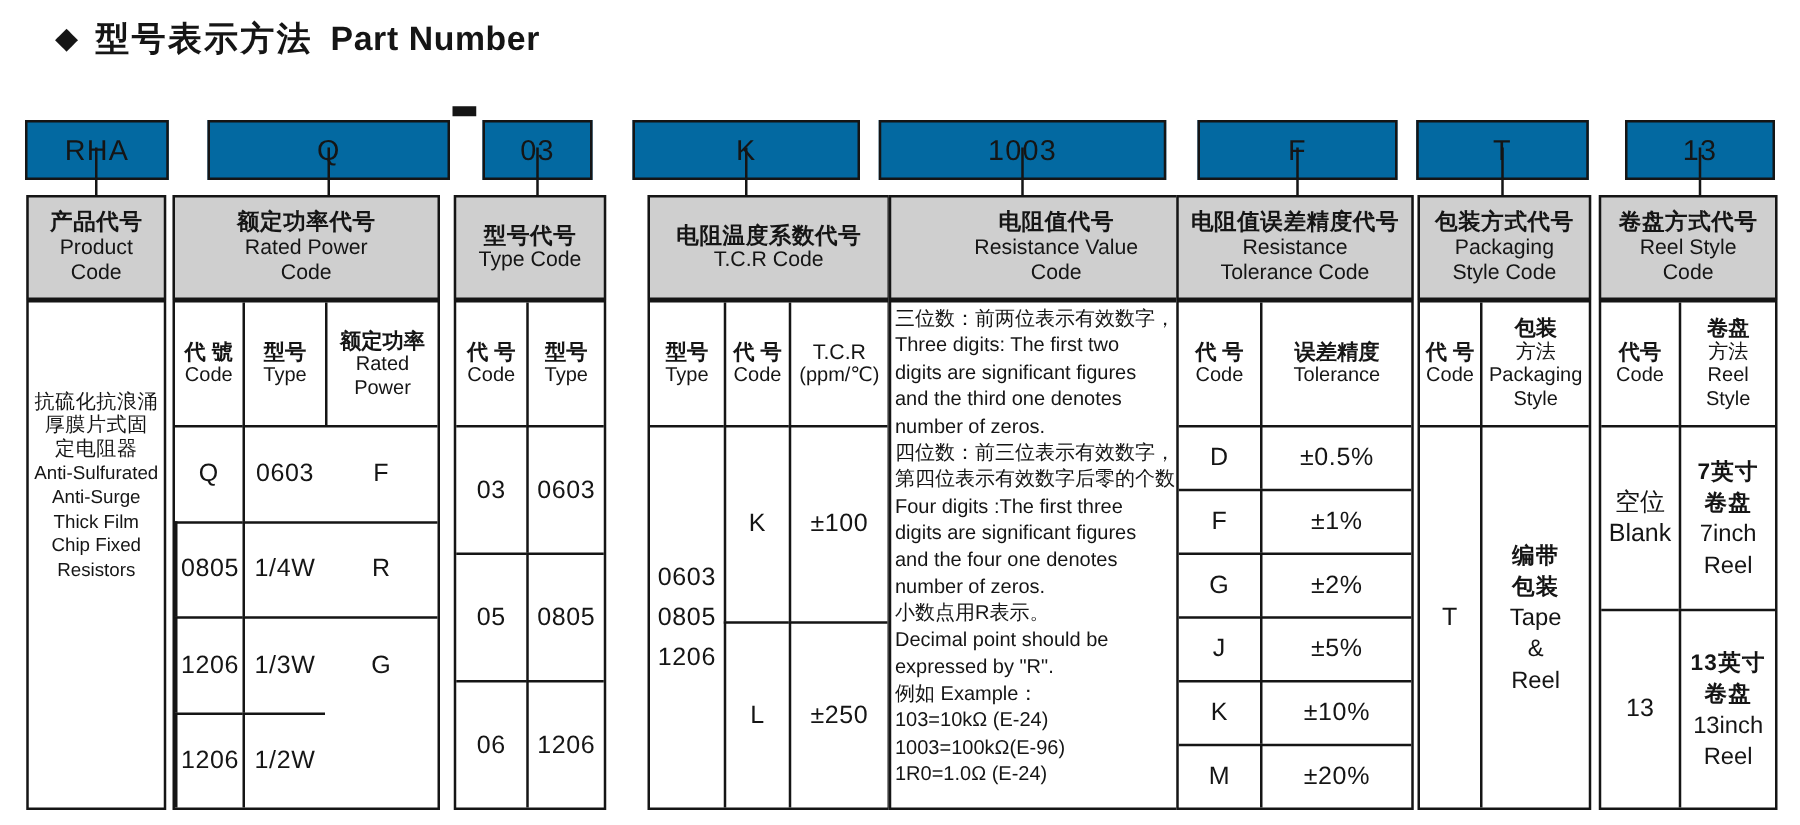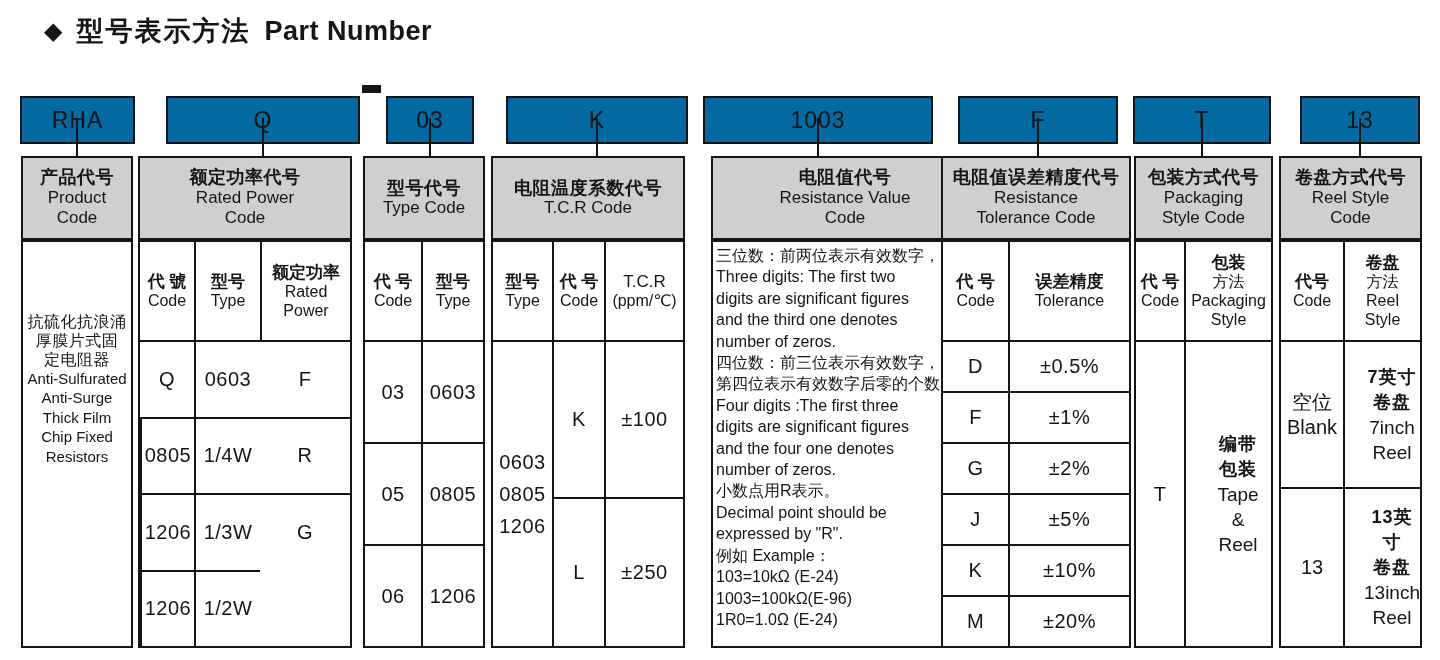--- a/index.html
+++ b/index.html
@@ -46,21 +46,21 @@
   .val > div { line-height:24px; }
   .spread > div { line-height:32px; }
   
   .prod-text { display:flex; flex-direction:column; justify-content:center; align-items:center;
     height:100%; padding-bottom:110px; text-align:center; font-size:15px; line-height:19.5px; }
   .prod-text > div:nth-child(-n+3) { font-weight:400; font-size:16px; line-height:19px; letter-spacing:0.5px; }
   
   .res-text { padding:3px 0 0 3px; font-size:16px; line-height:21.4px; }
   .res-text > div { white-space:nowrap; }
   
-  .stylecell { font-size:19px;padding-left:19px; }
+  .stylecell { font-size:19px; }
   .stylecell > div { line-height:25px; }
   .stylecell > div:nth-child(-n+2) { font-weight:700; font-size:18px; letter-spacing:1px; }
   .codecell { font-size:20px; }
   .codecell > div { line-height:25px; }
 </style>
 </head>
 <body>
 
 <div class="canvas">
 
@@ -163,21 +163,21 @@
         <div class="cell val bt">03</div>
         <div class="cell val bl bt">0603</div>
         <div class="cell val bt">05</div>
         <div class="cell val bl bt">0805</div>
         <div class="cell val bt">06</div>
         <div class="cell val bl bt">1206</div>
       </div>
     </div>
   </div>
 
-  <div class="section" style="left:491px;width:194px;">
+  <div class="section" style="left:518px;width:194px;">
     <div class="sec-header">
         <div>电阻温度系数代号</div>
         <div>T.C.R Code</div>
       </div>
     <div class="sec-body">
       <div class="tbl" style="grid-template-columns:59px 52px 1fr;grid-template-rows:98px 157px 1fr;">
         <div class="cell colhead">
             <div>型号</div>
             <div>Type</div>
           </div>

